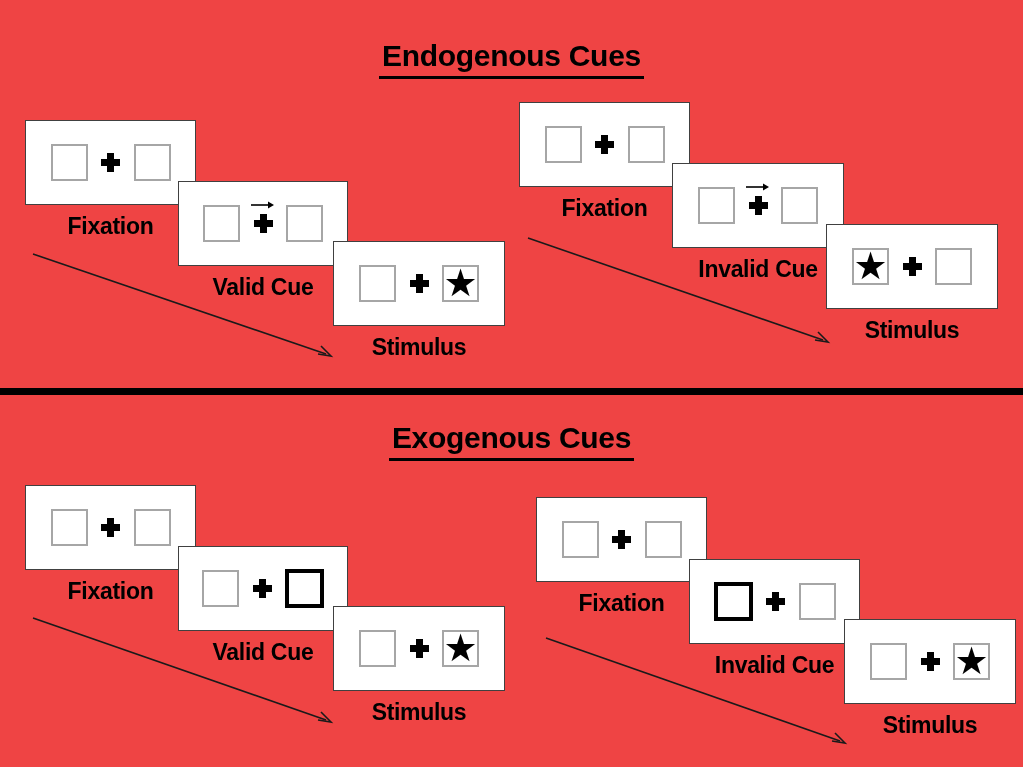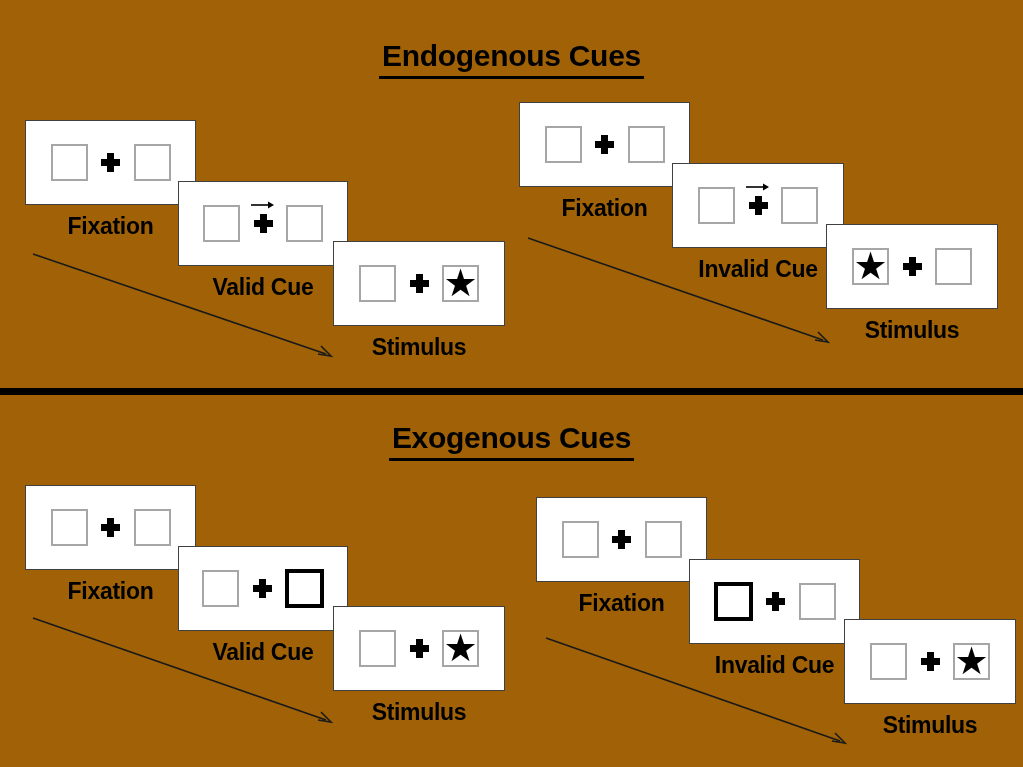--- a/index.html
+++ b/index.html
@@ -1,19 +1,19 @@
 <!DOCTYPE html>
 <html><head>
 <meta charset="utf-8">
 <style>
   html,body{margin:0;padding:0;background:#ffffff;}
   #stage{
     position:relative;
     width:1023px;height:767px;
-    background:#a16207;
+    background:#ef4444;
     font-family:"Liberation Sans", sans-serif;
     color:#000;
     overflow:hidden;
   }
   .section-title{
     position:absolute;left:0;width:1023px;
     text-align:center;
     font-size:30px;font-weight:700;line-height:36px;
     letter-spacing:-0.3px;
   }

